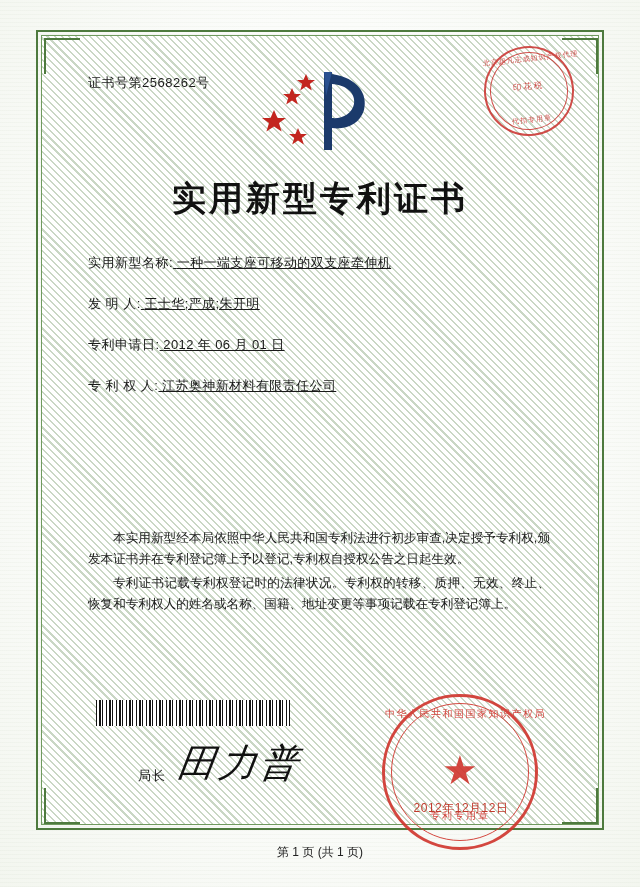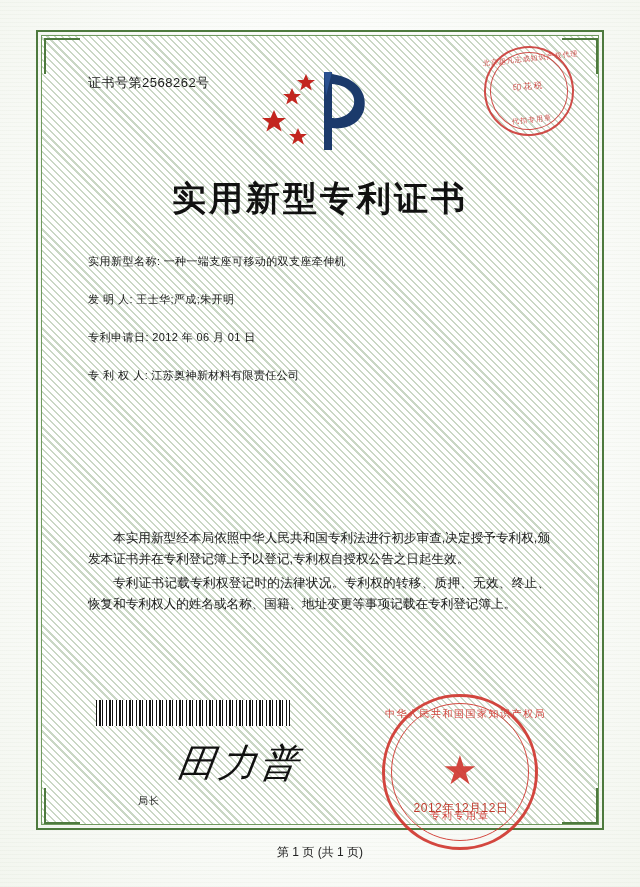--- a/index.html
+++ b/index.html
@@ -138,24 +138,25 @@
     color: #111;
   }
 
   
   .fields {
     position: absolute;
     left: 88px; top: 254px;
     width: 468px;
   }
   .field-row {
-    font-size: 11px;
+    font-size: 13px;
     margin-bottom: 23px;
     white-space: nowrap;
     font-family: "Liberation Sans", "DejaVu Sans", sans-serif;
+    text-decoration: underline;
   }
   .field-label {
     display: inline-block;
     letter-spacing: 0.5px;
   }
   .field-value { letter-spacing: 0.4px; }
 
   
   .body-text {
     position: absolute;
@@ -184,22 +185,22 @@
       #111 3px, #111 5px,
       #fff 5px, #fff 6px,
       #111 6px, #111 7px,
       #fff 7px, #fff 10px
     );
   }
 
   
   .director-label {
     position: absolute;
-    left: 138px; top: 794px;
-    font-size: 10px;
+    left: 138px; top: 767px;
+    font-size: 13px;
     letter-spacing: 1px;
     font-family: Liberation Serif, serif;
   }
   .signature {
     position: absolute;
     left: 178px; top: 738px;
     font-size: 38px;
     font-family: "DejaVu Serif", serif;
     font-style: italic;
     color: #111;

